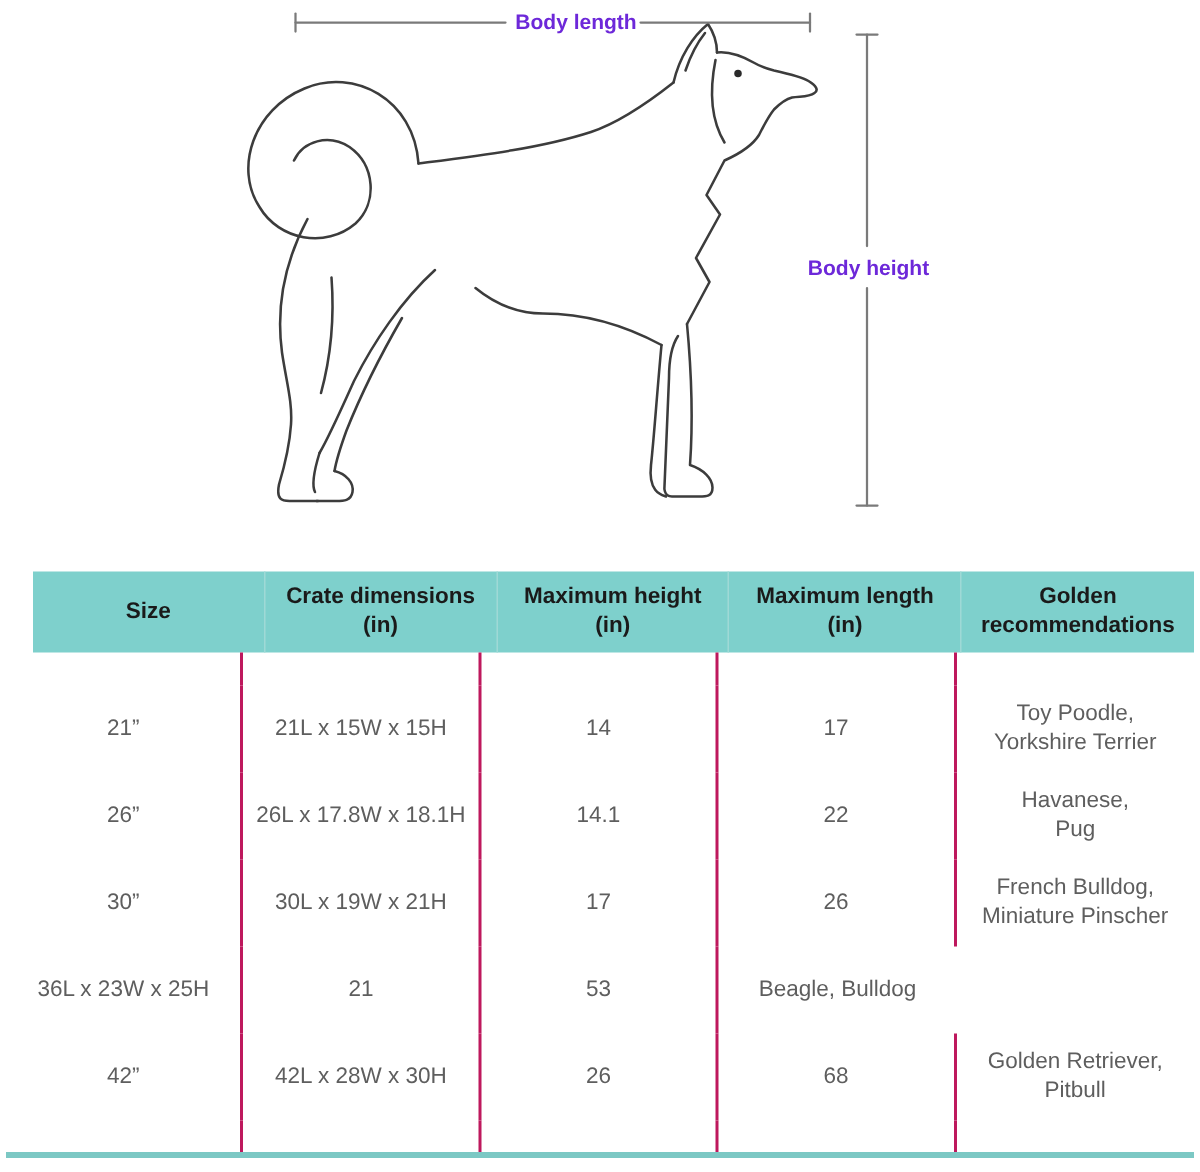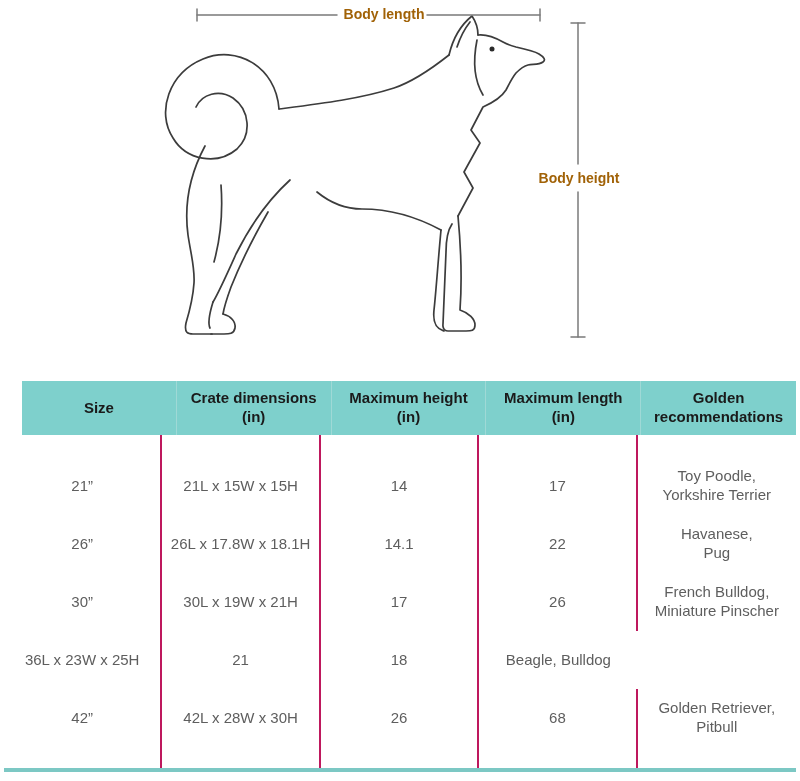--- a/index.html
+++ b/index.html
@@ -8,21 +8,21 @@
     width:800px;height:781px;
     background:#ffffff;
     font-family:"Liberation Sans", sans-serif;
     overflow:hidden;
   }
   
   .diagram{position:absolute;left:0;top:0;width:800px;height:372px;}
   .diagram svg{position:absolute;left:0;top:0;}
   .measure-label{
     position:absolute;
-    font-size:14px;font-weight:700;color:#a16207;
+    font-size:14px;font-weight:700;color:#6d28d9;
     text-align:center;white-space:nowrap;
   }
   .label-length{left:339px;top:6px;width:90px;}
   .label-height{left:534px;top:170px;width:90px;}
   
   .size-table{
     position:absolute;left:4px;top:381px;width:792px;
   }
   .thead{
     display:grid;grid-template-columns:repeat(5,1fr);
@@ -157,21 +157,21 @@
       <div class="td">30L x 19W x 21H</div>
       <div class="td">17</div>
       <div class="td">26</div>
       <div class="td">French Bulldog,
 Miniature Pinscher</div>
     </div>
 
     <div class="trow">
       <div class="td">36L x 23W x 25H</div>
       <div class="td">21</div>
-      <div class="td">18</div>
+      <div class="td">53</div>
       <div class="td">Beagle, Bulldog</div>
     </div>
 
     <div class="trow">
       <div class="td">42”</div>
       <div class="td">42L x 28W x 30H</div>
       <div class="td">26</div>
       <div class="td">68</div>
       <div class="td">Golden Retriever,
 Pitbull</div>

